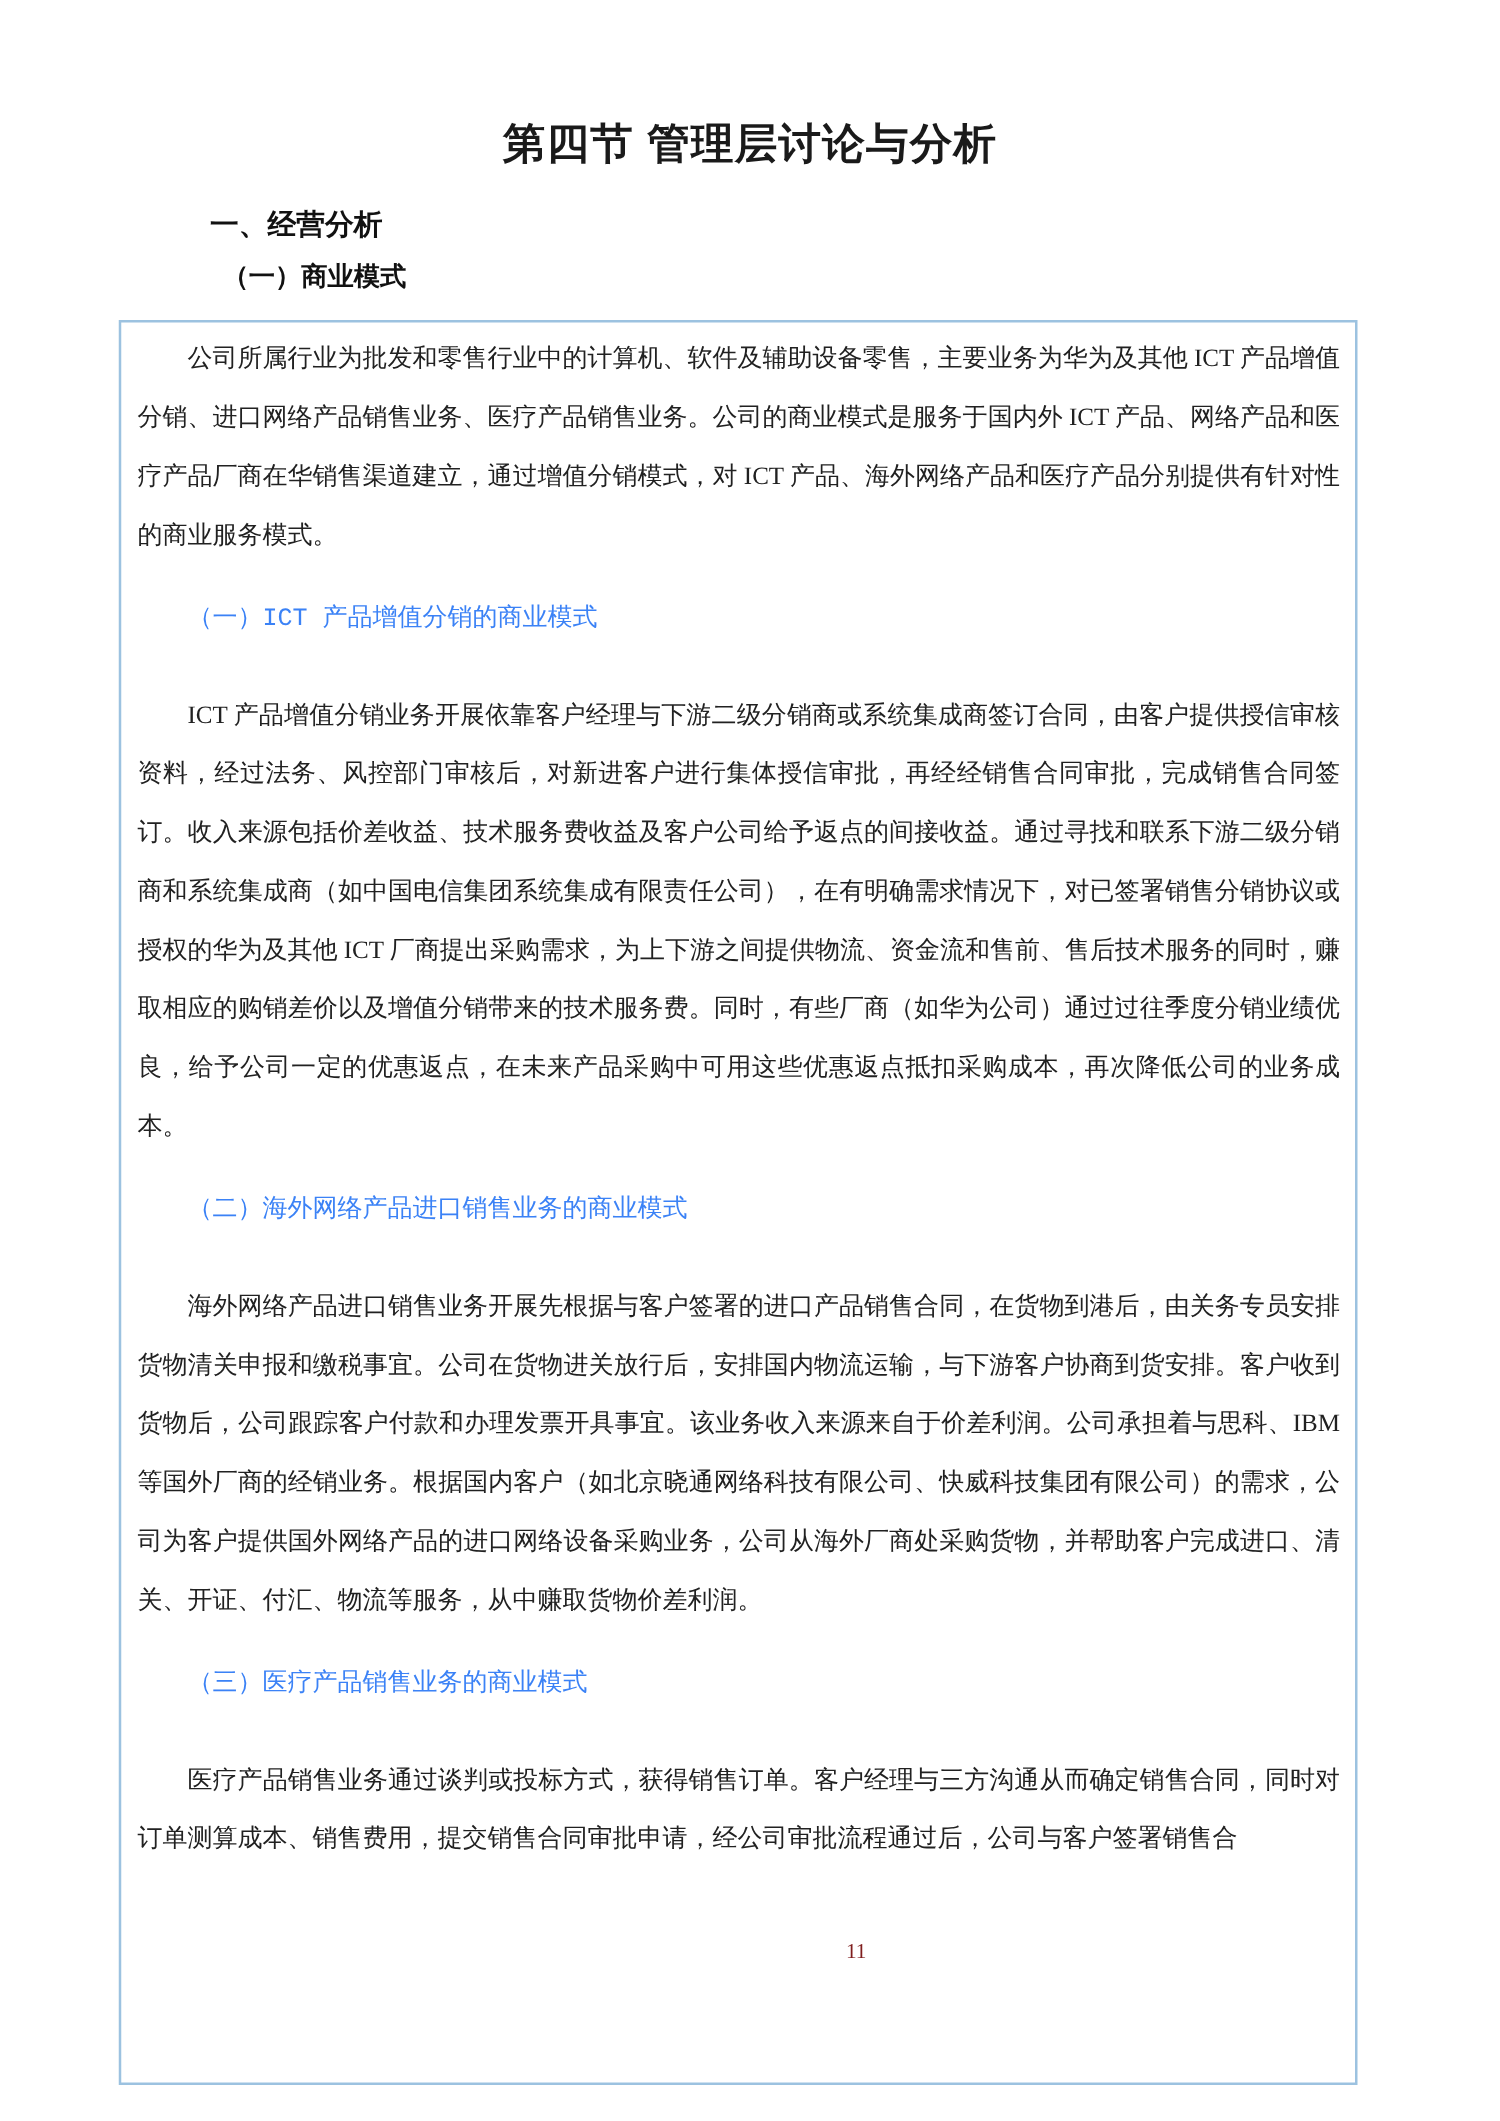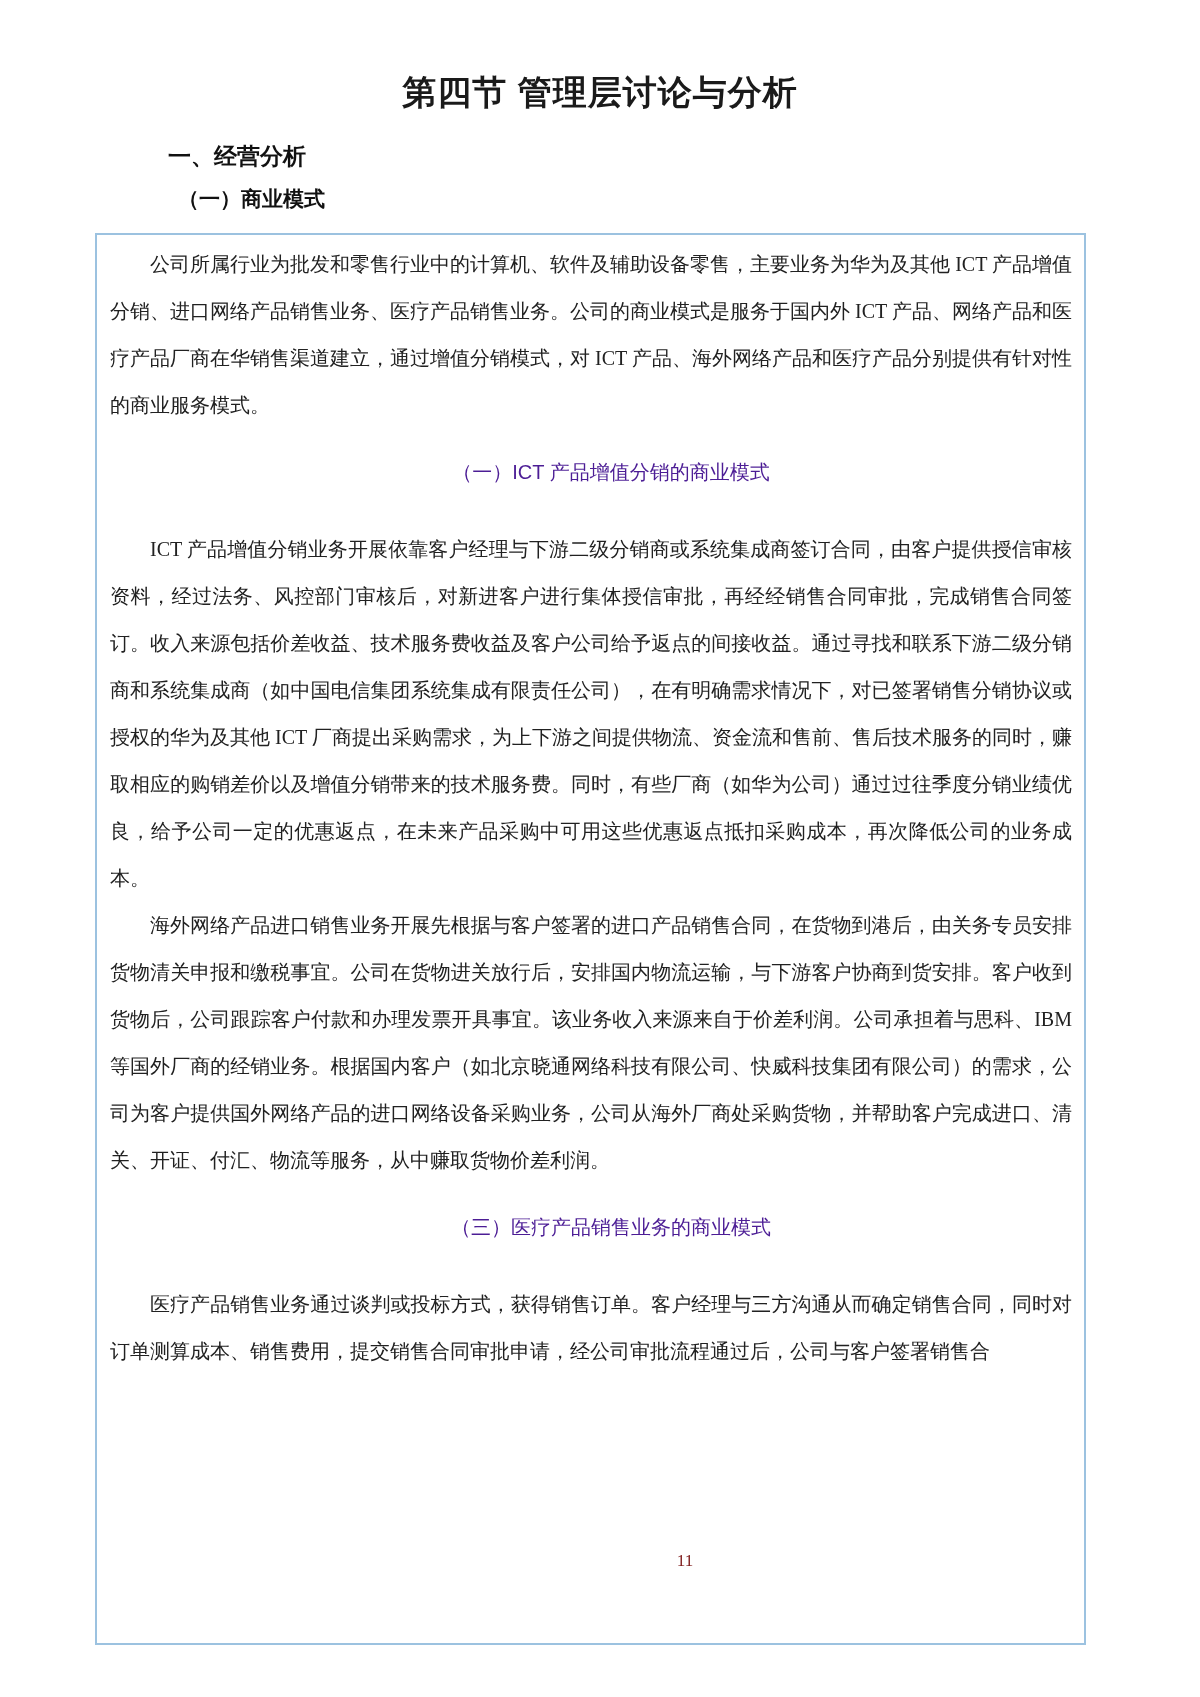--- a/index.html
+++ b/index.html
@@ -5,21 +5,21 @@
   html, body { margin: 0; padding: 0; background: #ffffff; }
   .page {
     position: relative;
     width: 1200px;
     height: 1697px;
     background: #ffffff;
     overflow: hidden;
   }
   .doc-title {
     margin: 0;
-    padding-top: 68px;
+    padding-top: 91px;
     text-align: center;
     font-family: "Liberation Sans", "DejaVu Sans", sans-serif;
     font-weight: bold;
     font-size: 34px;
     line-height: 48px;
     color: #1a1a1a;
     letter-spacing: 1px;
   }
   .h-level1 {
     margin: 24px 0 0 168px;
@@ -51,26 +51,26 @@
     margin: 0;
     font-family: "Liberation Serif", "DejaVu Serif", serif;
     font-size: 20px;
     line-height: 47px;
     color: #212121;
     text-align: justify;
     text-indent: 2em;
   }
   .box-subheading {
     margin: 20px 0 30px 0;
-    font-family: Liberation Sans, sans-serif;
+    font-family: Liberation Mono, monospace;
     font-size: 20px;
     line-height: 47px;
-    color: #4c1d95;
+    color: #3b82f6;
     text-indent: 2em;
-    text-align: center;
+    text-align: left;
   }
   .page-number {
     position: absolute;
     top: 1551px;
     left: 640px;
     width: 90px;
     text-align: center;
     font-family: "Liberation Serif", "DejaVu Serif", serif;
     font-size: 17px;
     color: #7f1d1d;
@@ -88,20 +88,21 @@
   <h3 class="h-level2">（一）商业模式</h3>
 
   <div class="content-box">
 
     <p class="box-paragraph">公司所属行业为批发和零售行业中的计算机、软件及辅助设备零售，主要业务为华为及其他 ICT 产品增值分销、进口网络产品销售业务、医疗产品销售业务。公司的商业模式是服务于国内外 ICT 产品、网络产品和医疗产品厂商在华销售渠道建立，通过增值分销模式，对 ICT 产品、海外网络产品和医疗产品分别提供有针对性的商业服务模式。</p>
 
     <p class="box-subheading">（一）ICT 产品增值分销的商业模式</p>
 
     <p class="box-paragraph">ICT 产品增值分销业务开展依靠客户经理与下游二级分销商或系统集成商签订合同，由客户提供授信审核资料，经过法务、风控部门审核后，对新进客户进行集体授信审批，再经经销售合同审批，完成销售合同签订。收入来源包括价差收益、技术服务费收益及客户公司给予返点的间接收益。通过寻找和联系下游二级分销商和系统集成商（如中国电信集团系统集成有限责任公司），在有明确需求情况下，对已签署销售分销协议或授权的华为及其他 ICT 厂商提出采购需求，为上下游之间提供物流、资金流和售前、售后技术服务的同时，赚取相应的购销差价以及增值分销带来的技术服务费。同时，有些厂商（如华为公司）通过过往季度分销业绩优良，给予公司一定的优惠返点，在未来产品采购中可用这些优惠返点抵扣采购成本，再次降低公司的业务成本。</p>
 
+    <p class="box-subheading">（二）海外网络产品进口销售业务的商业模式</p>
 
     <p class="box-paragraph">海外网络产品进口销售业务开展先根据与客户签署的进口产品销售合同，在货物到港后，由关务专员安排货物清关申报和缴税事宜。公司在货物进关放行后，安排国内物流运输，与下游客户协商到货安排。客户收到货物后，公司跟踪客户付款和办理发票开具事宜。该业务收入来源来自于价差利润。公司承担着与思科、IBM 等国外厂商的经销业务。根据国内客户（如北京晓通网络科技有限公司、快威科技集团有限公司）的需求，公司为客户提供国外网络产品的进口网络设备采购业务，公司从海外厂商处采购货物，并帮助客户完成进口、清关、开证、付汇、物流等服务，从中赚取货物价差利润。</p>
 
     <p class="box-subheading">（三）医疗产品销售业务的商业模式</p>
 
     <p class="box-paragraph">医疗产品销售业务通过谈判或投标方式，获得销售订单。客户经理与三方沟通从而确定销售合同，同时对订单测算成本、销售费用，提交销售合同审批申请，经公司审批流程通过后，公司与客户签署销售合</p>
 
   </div>
 
   <div class="page-number">11</div>

